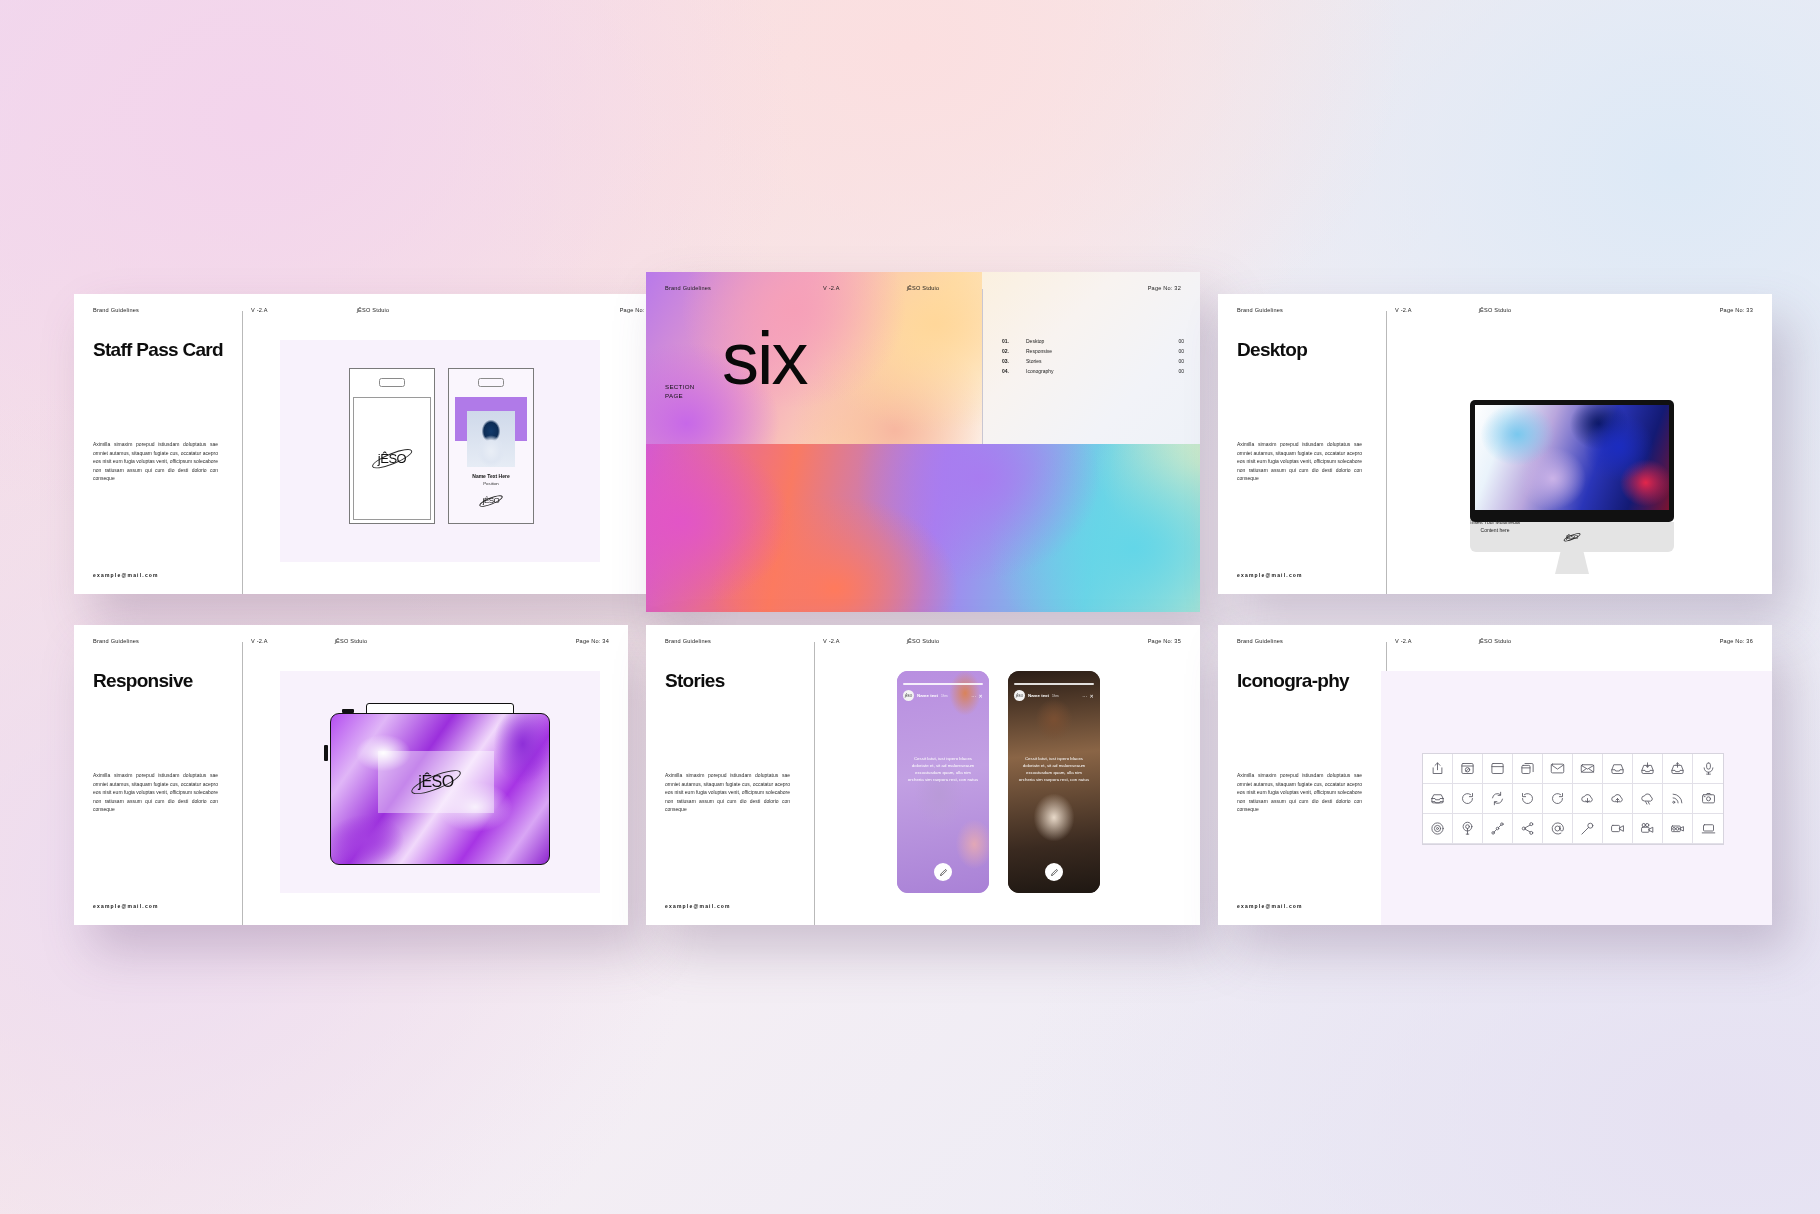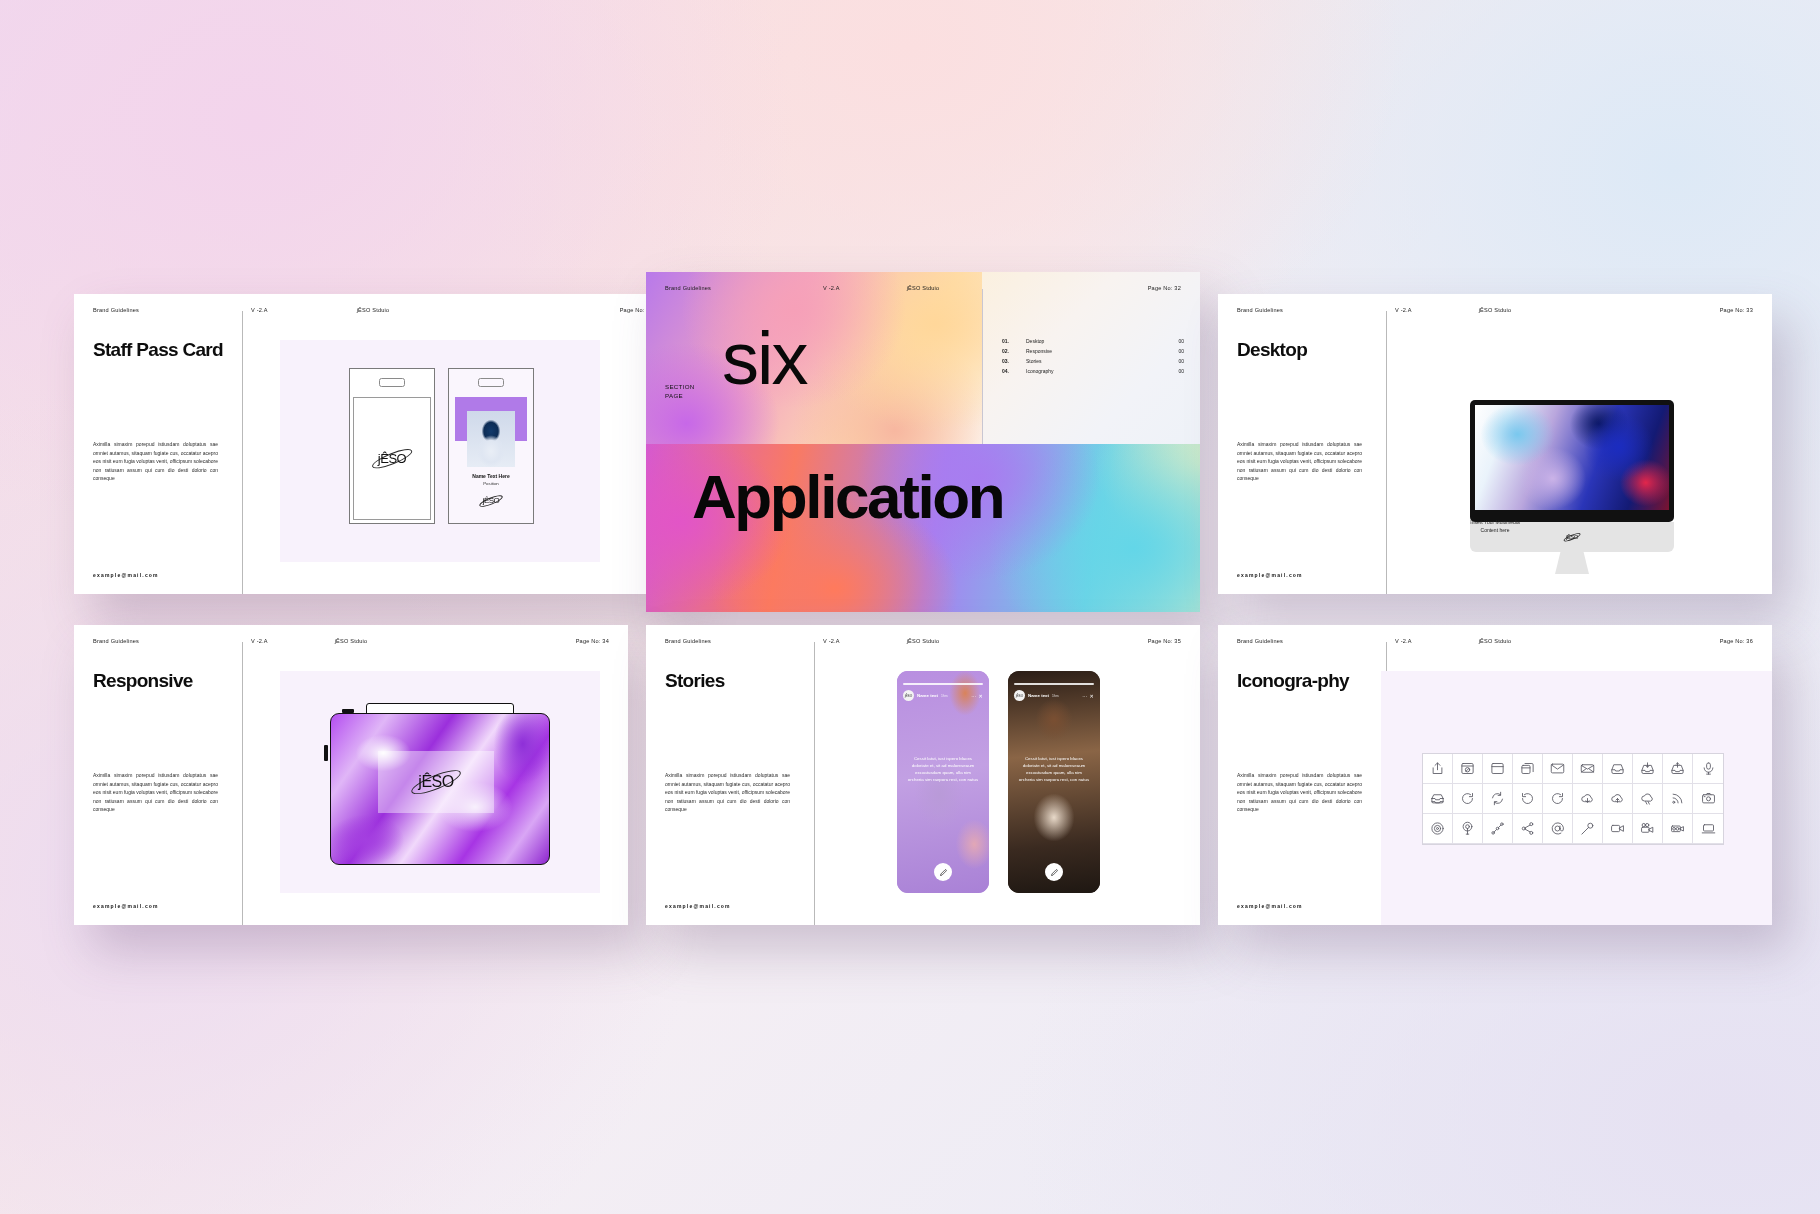--- a/index.html
+++ b/index.html
@@ -329,21 +329,20 @@
       <span class="h-ver">V -2.A</span>
       <span class="h-studio">jÊSO Stduio</span>
       <span class="h-page">Page No: 32</span>
     </div>
 
     <div class="section-label">
       <div>SECTION</div>
       <div>PAGE</div>
     </div>
     <div class="big-six">six</div>
-    <div class="big-app">Application</div>
 
     <div class="toc">
       <div class="toc-row">
         <span class="toc-num">01.</span>
         <span class="toc-lbl">Desktop</span>
         <span class="toc-val">00</span>
       </div>
       <div class="toc-row">
         <span class="toc-num">02.</span>
         <span class="toc-lbl">Responsive</span>

